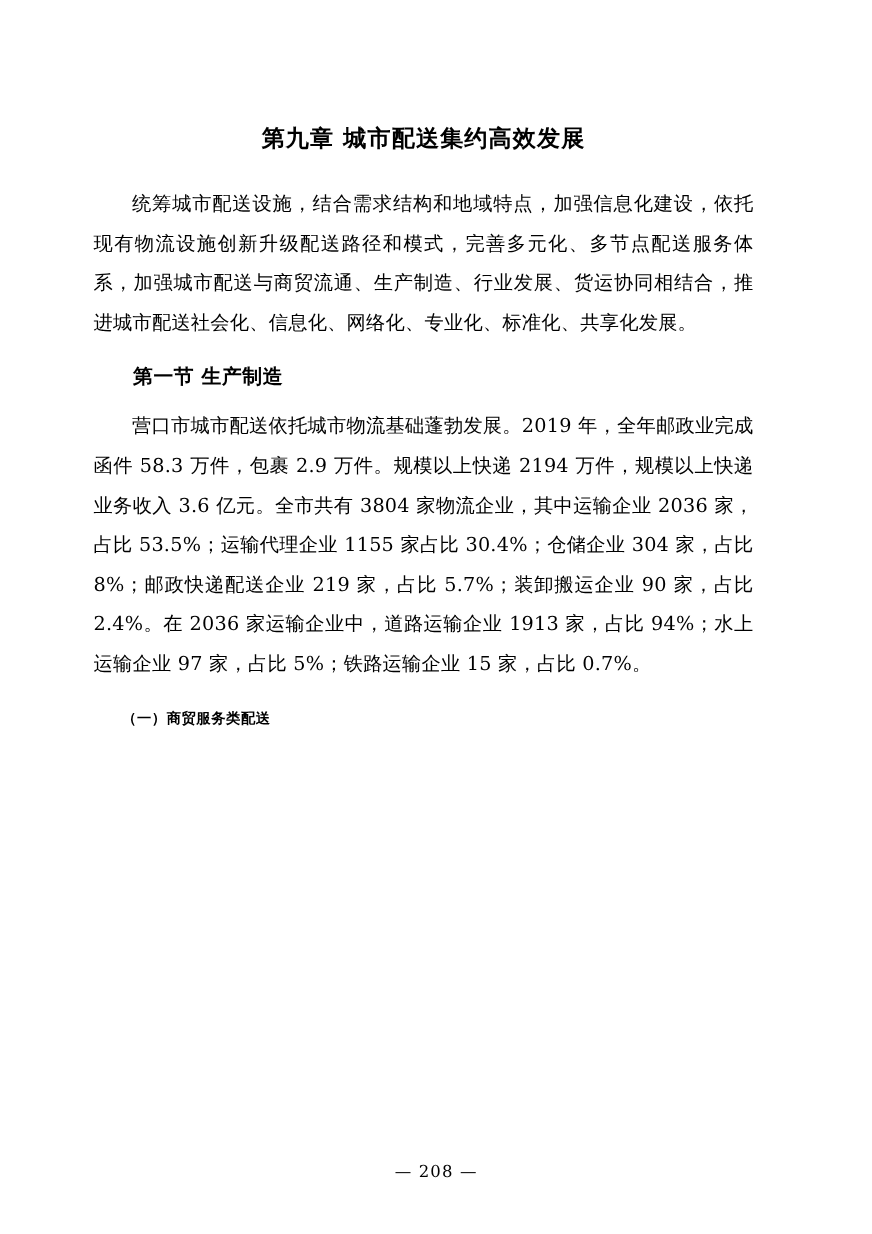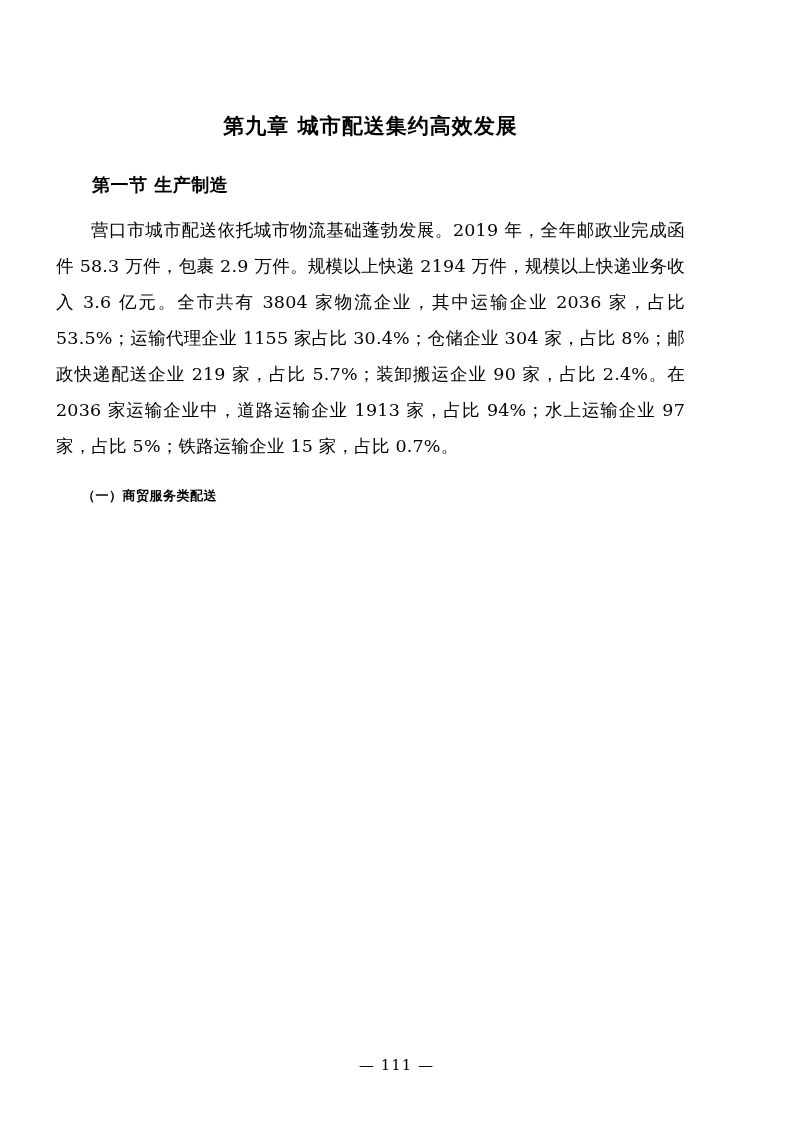--- a/index.html
+++ b/index.html
@@ -13,21 +13,21 @@
     font-family: "DejaVu Serif", "Liberation Serif", serif;
     color: #000000;
     position: relative;
     overflow: hidden;
   }
   .page {
     position: relative;
     width: 793px;
     height: 1122px;
     box-sizing: border-box;
-    padding: 96px 108px 60px 56px;
+    padding: 96px 108px 60px 85px;
     border-radius: 21px;
   }
   .chapter-title {
     text-align: center;
     font-size: 21px;
     font-weight: bold;
     letter-spacing: 1px;
     margin: 14px 0 26px 0;
     line-height: 1.5;
     font-family: "DejaVu Serif", "Liberation Serif", serif;
@@ -68,23 +68,24 @@
     font-family: "DejaVu Serif", "Liberation Serif", serif;
   }
 </style>
 </head>
 <body>
 
 <div class="page">
 
   <h1 class="chapter-title">第九章 城市配送集约高效发展</h1>
 
+  <p class="body-text">统筹城市配送设施，结合需求结构和地域特点，加强信息化建设，依托现有物流设施创新升级配送路径和模式，完善多元化、多节点配送服务体系，加强城市配送与商贸流通、生产制造、行业发展、货运协同相结合，推进城市配送社会化、信息化、网络化、专业化、标准化、共享化发展。</p>
 
   <h2 class="section-title">第一节 生产制造</h2>
 
   <p class="body-text">营口市城市配送依托城市物流基础蓬勃发展。2019 年，全年邮政业完成函件 58.3 万件，包裹 2.9 万件。规模以上快递 2194 万件，规模以上快递业务收入 3.6 亿元。全市共有 3804 家物流企业，其中运输企业 2036 家，占比 53.5%；运输代理企业 1155 家占比 30.4%；仓储企业 304 家，占比 8%；邮政快递配送企业 219 家，占比 5.7%；装卸搬运企业 90 家，占比 2.4%。在 2036 家运输企业中，道路运输企业 1913 家，占比 94%；水上运输企业 97 家，占比 5%；铁路运输企业 15 家，占比 0.7%。</p>
 
   <h3 class="subsection-title">（一）商贸服务类配送</h3>
 
 
-  <div class="page-number">— 111 —</div>
+  <div class="page-number">— 208 —</div>
 
 </div>
 
 </body></html>

